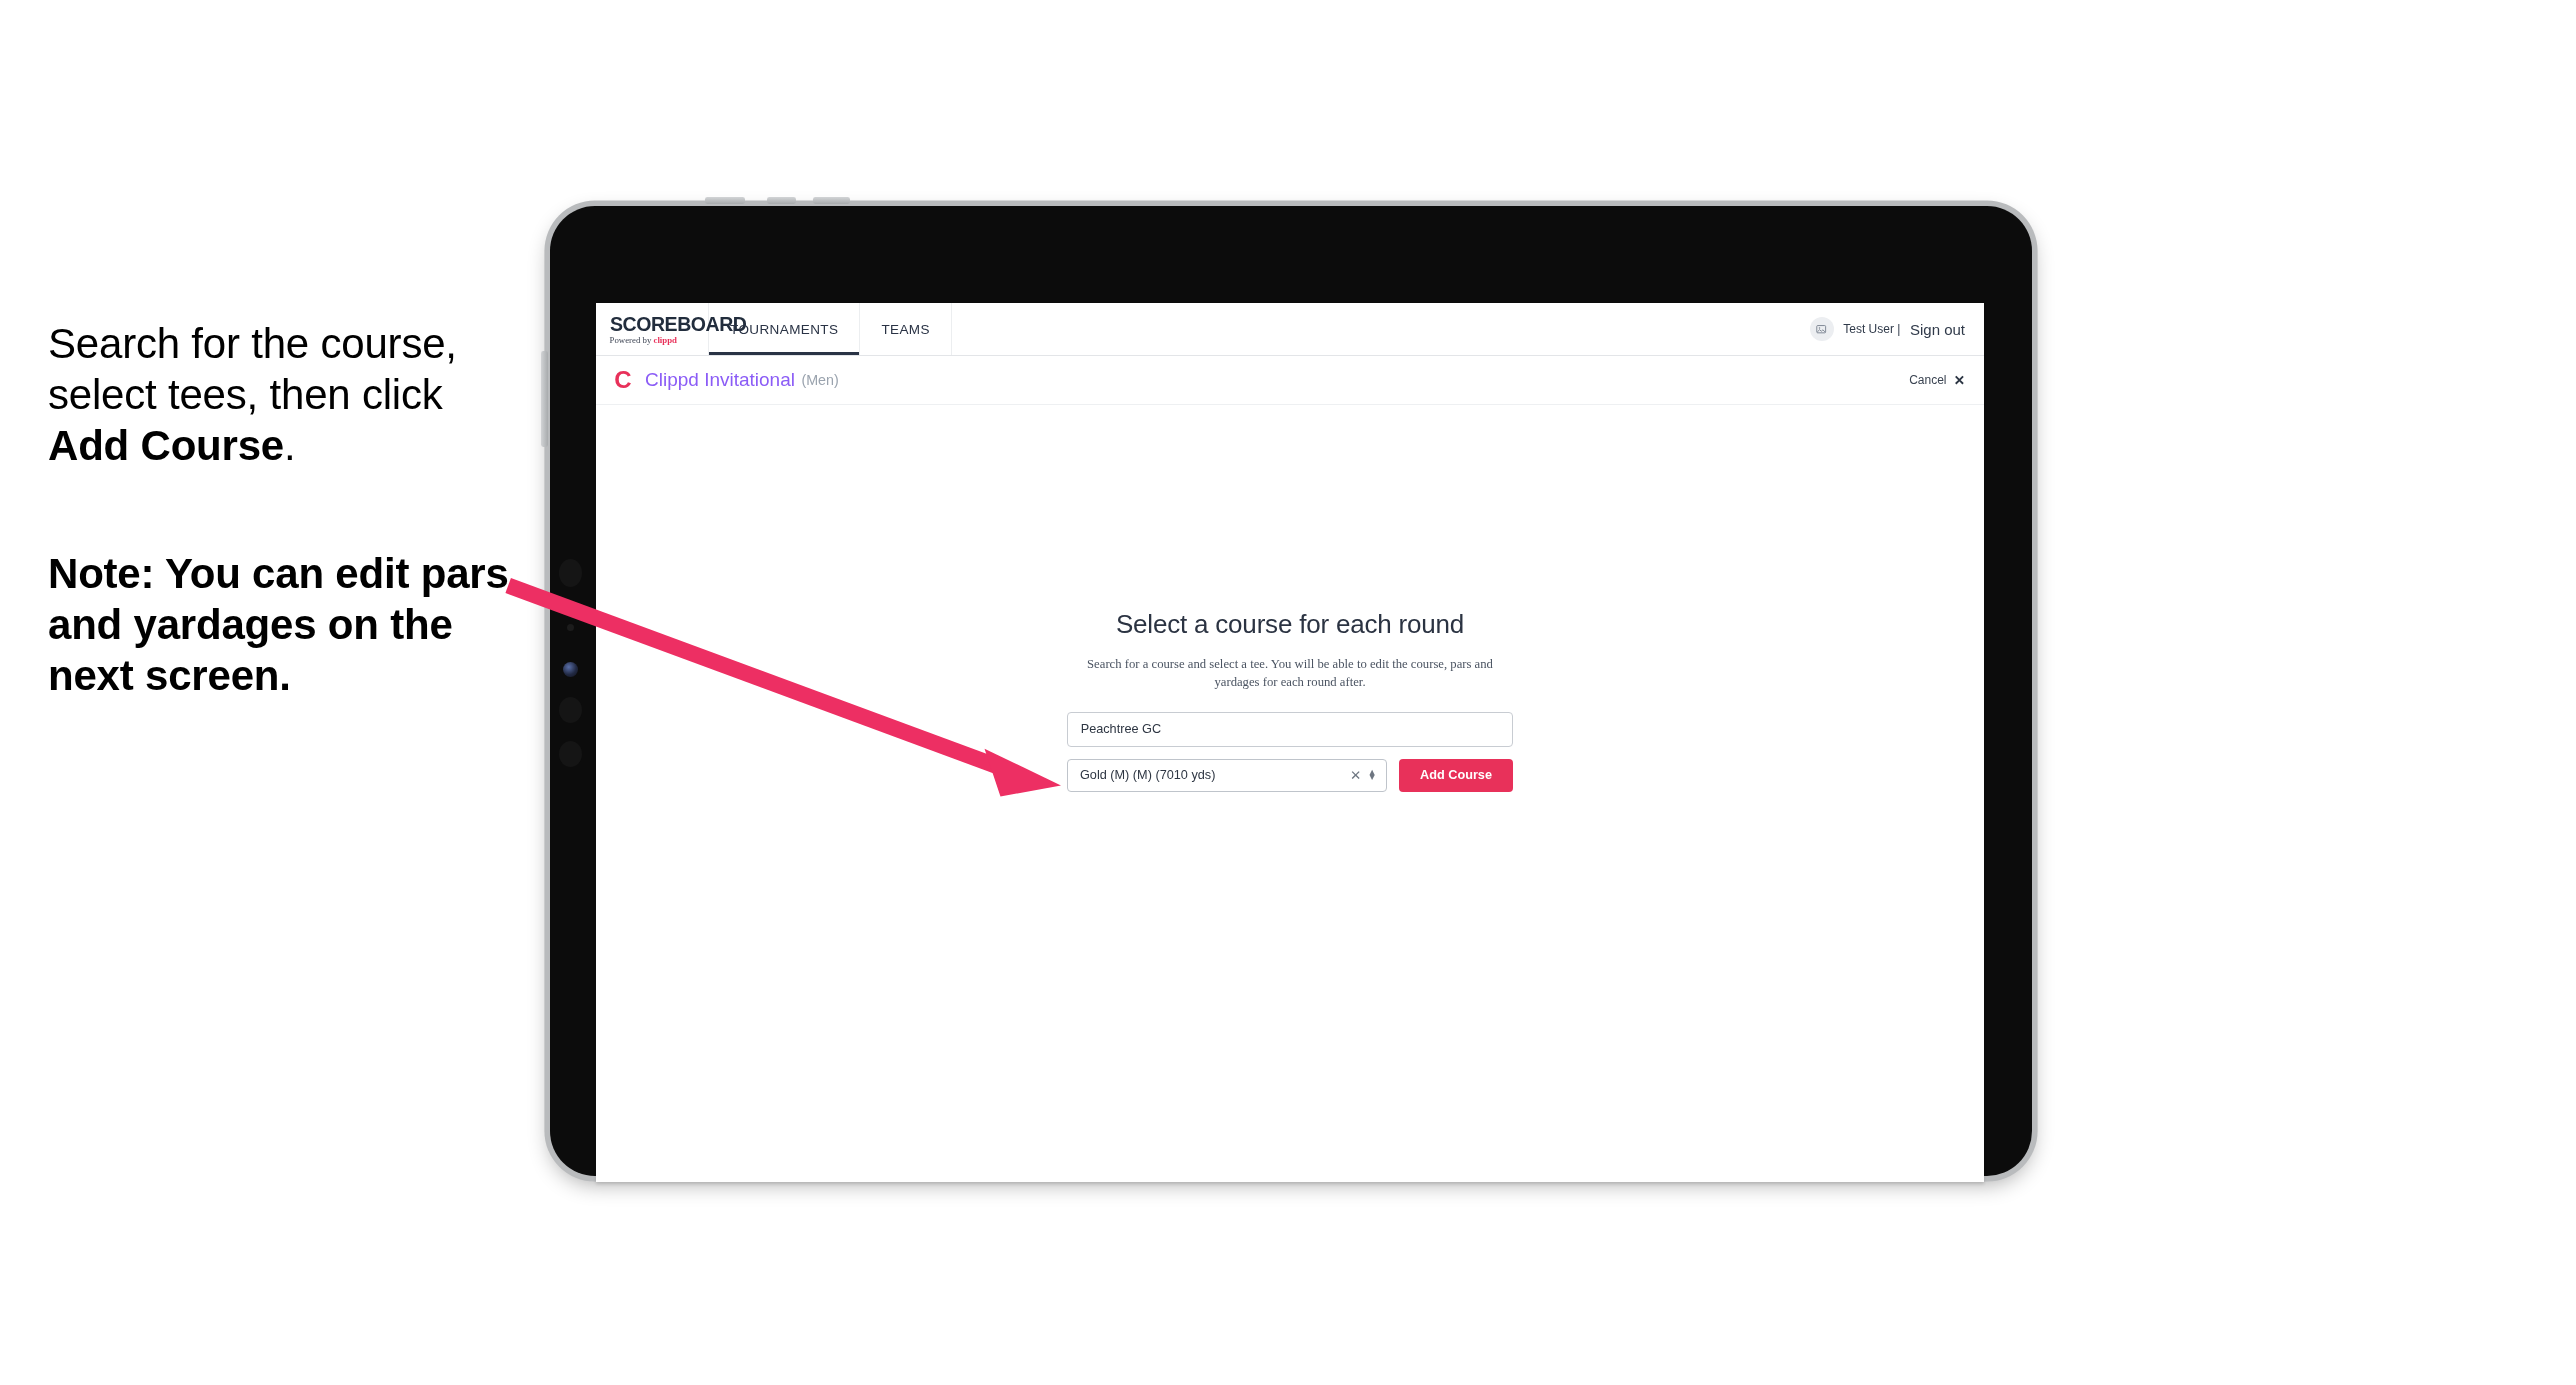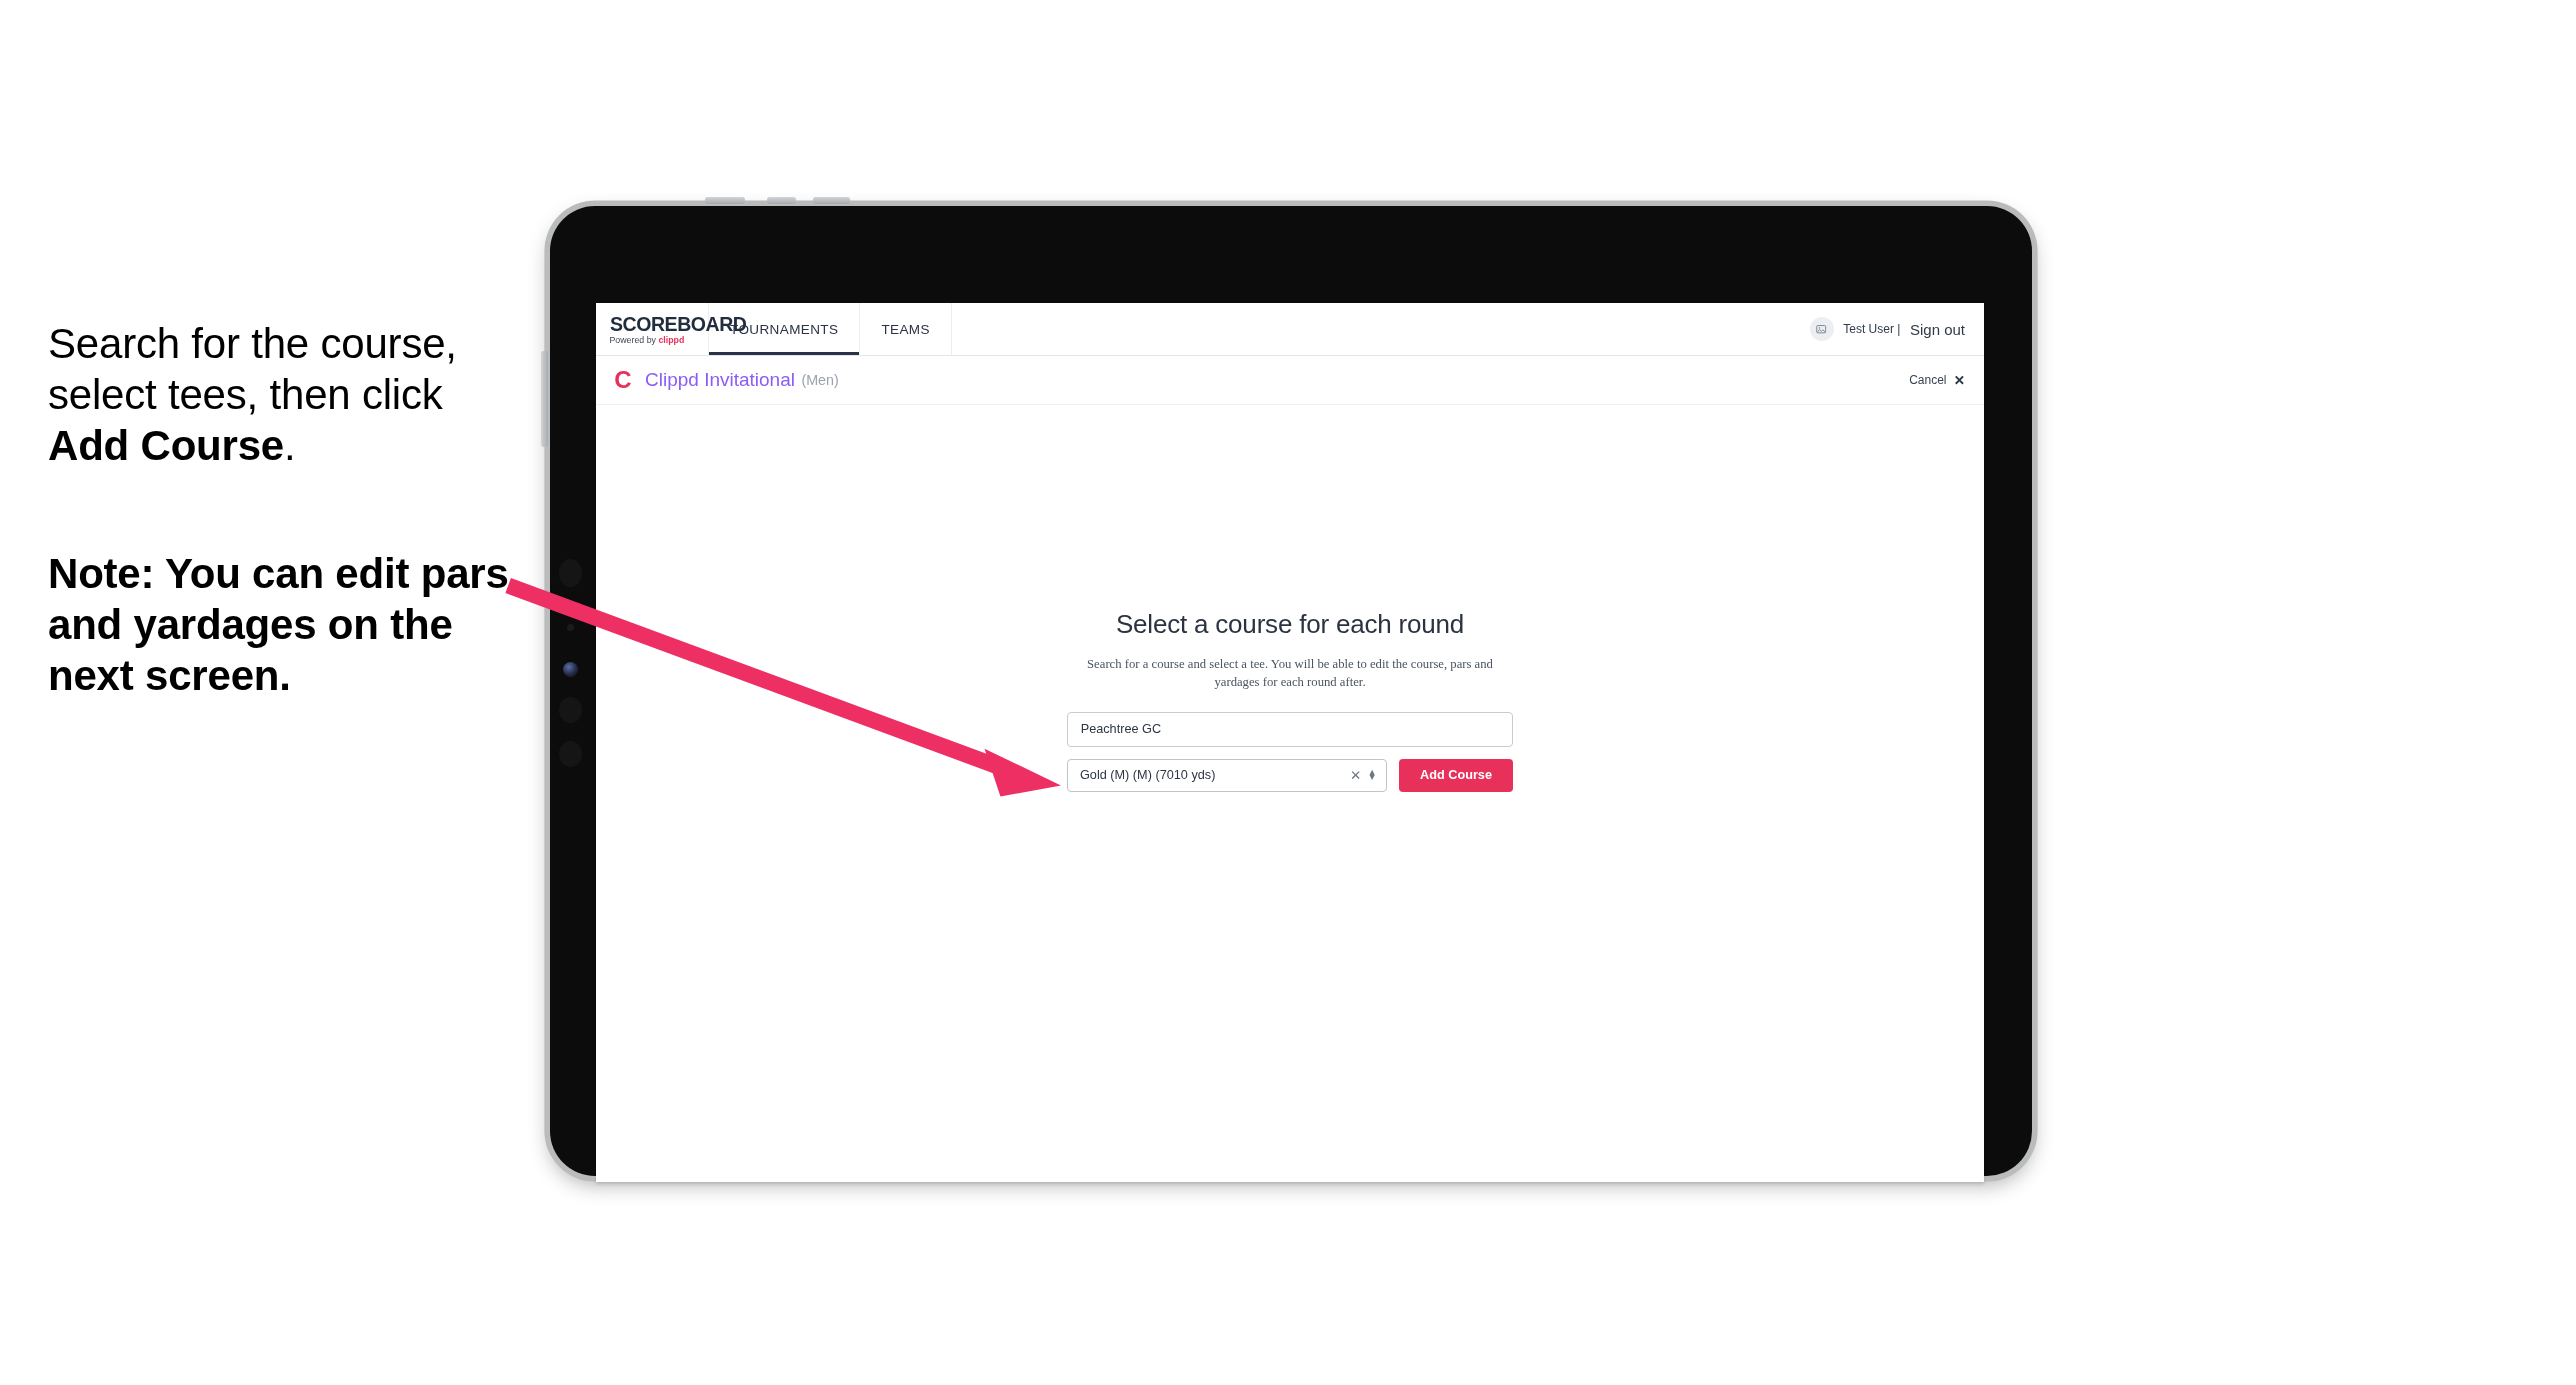--- a/index.html
+++ b/index.html
@@ -92,20 +92,21 @@
     transform:scaleX(.93);
     transform-origin:left center;
     line-height:1;
   }
   #brand-sub{
     font-size:8.8px;
     color:#3e4554;
     margin-top:2.4px;
     white-space:nowrap;
     line-height:1;
+    font-family:Liberation Serif, serif;
   }
   #brand-sub b{ color:#e8315a; font-weight:700; }
 
   .topnav-tab{
     display:flex; align-items:center;
     padding:0 21px;
     font-size:13.5px;
     color:#2a3345;
     letter-spacing:0.4px;
     cursor:pointer;

